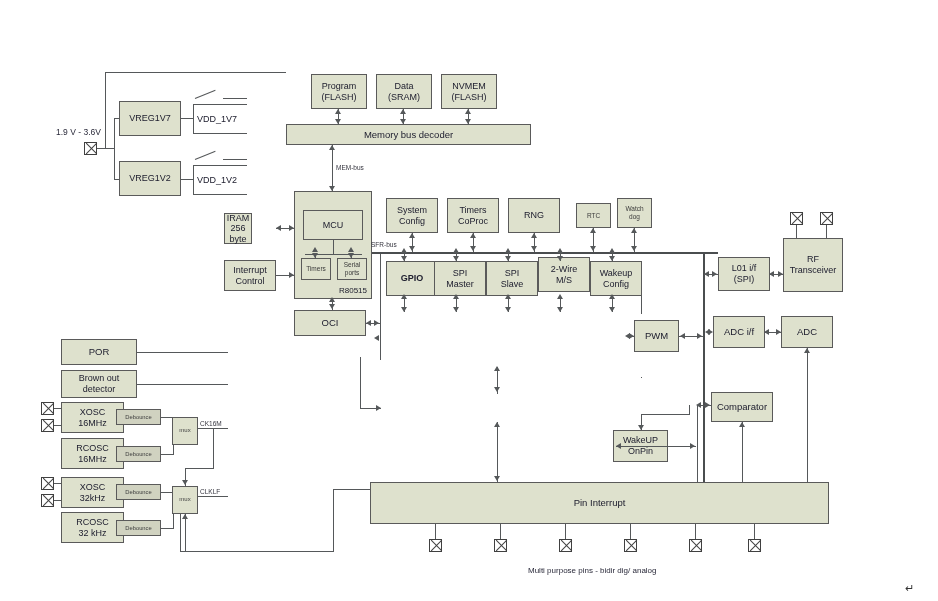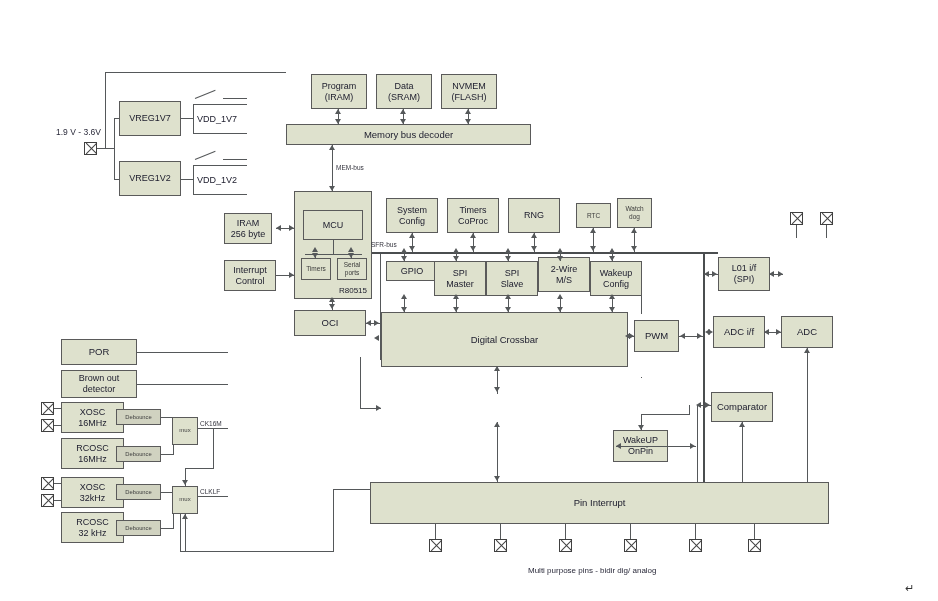--- a/index.html
+++ b/index.html
@@ -166,21 +166,21 @@
   </div>
 
   <div class="sw" style="left:193px; top:165px;">
     <div class="base"></div>
     <div class="arm"></div>
     <div class="ln h" style="left:30px; top:-6px; width:24px;"></div>
     <div class="lbl">VDD_1V2</div>
   </div>
 
   <div class="blk" style="left:311px; top:74px; width:56px; height:35px;">Program
-(IRAM)</div>
+(FLASH)</div>
   <div class="blk" style="left:376px; top:74px; width:56px; height:35px;">Data
 (SRAM)</div>
   <div class="blk" style="left:441px; top:74px; width:56px; height:35px;">NVMEM
 (FLASH)</div>
 
   <div class="ln v" style="left:338px; top:109px; height:15px;"></div>
   <div class="ar up" style="left:335px; top:109px;"></div>
   <div class="ar down" style="left:335px; top:119px;"></div>
 
   <div class="ln v" style="left:403px; top:109px; height:15px;"></div>
@@ -209,21 +209,21 @@
   <div class="blk sm" style="left:301px; top:258px; width:30px; height:22px;">Timers</div>
   <div class="blk sm" style="left:337px; top:258px; width:30px; height:22px;">Serial
 ports</div>
   <div class="ln v" style="left:315px; top:254px; height:5px;"></div>
   <div class="ar up" style="left:312px; top:247px;"></div>
   <div class="ar down" style="left:312px; top:253px;"></div>
   <div class="ln v" style="left:351px; top:254px; height:5px;"></div>
   <div class="ar up" style="left:348px; top:247px;"></div>
   <div class="ar down" style="left:348px; top:253px;"></div>
 
-  <div class="blk" style="left:224px; top:213px; width:48px; height:31px;">IRAM
+  <div class="blk" style="left:224px; top:213px; width:28px; height:31px;">IRAM
 256 byte</div>
   <div class="ln h" style="left:276px; top:228px; width:18px;"></div>
   <div class="ar left" style="left:276px; top:225px;"></div>
   <div class="ar right" style="left:289px; top:225px;"></div>
 
   <div class="blk" style="left:224px; top:260px; width:52px; height:31px;">Interrupt
 Control</div>
   <div class="ln h" style="left:276px; top:275px; width:18px;"></div>
   <div class="ar right" style="left:289px; top:272px;"></div>
 
@@ -257,21 +257,21 @@
   <div class="ln v" style="left:534px; top:233px; height:19px;"></div>
   <div class="ar up" style="left:531px; top:233px;"></div>
   <div class="ar down" style="left:531px; top:246px;"></div>
   <div class="ln v" style="left:593px; top:228px; height:24px;"></div>
   <div class="ar up" style="left:590px; top:228px;"></div>
   <div class="ar down" style="left:590px; top:246px;"></div>
   <div class="ln v" style="left:634px; top:228px; height:24px;"></div>
   <div class="ar up" style="left:631px; top:228px;"></div>
   <div class="ar down" style="left:631px; top:246px;"></div>
 
-  <div class="blk" style="left:386px; top:261px; width:52px; height:20px;">GPIO</div>
+  <div class="blk" style="left:386px; top:261px; width:52px; height:35px;font-weight:bold;">GPIO</div>
   <div class="blk" style="left:434px; top:261px; width:52px; height:35px;">SPI
 Master</div>
   <div class="blk" style="left:486px; top:261px; width:52px; height:35px;">SPI
 Slave</div>
   <div class="blk" style="left:538px; top:257px; width:52px; height:35px;">2-Wire
 M/S</div>
   <div class="blk" style="left:590px; top:261px; width:52px; height:35px;">Wakeup
 Config</div>
 
   <div class="ln v" style="left:404px; top:252px; height:9px;"></div>
@@ -283,21 +283,20 @@
   <div class="ln v" style="left:508px; top:252px; height:9px;"></div>
   <div class="ar up" style="left:505px; top:248px;"></div>
   <div class="ar down" style="left:505px; top:256px;"></div>
   <div class="ln v" style="left:560px; top:252px; height:9px;"></div>
   <div class="ar up" style="left:557px; top:248px;"></div>
   <div class="ar down" style="left:557px; top:256px;"></div>
   <div class="ln v" style="left:612px; top:252px; height:9px;"></div>
   <div class="ar up" style="left:609px; top:248px;"></div>
   <div class="ar down" style="left:609px; top:256px;"></div>
 
-  <div class="blk big" style="left:381px; top:312px; width:247px; height:55px;">Digital Crossbar</div>
 
   <div class="ln v" style="left:404px; top:296px; height:16px;"></div>
   <div class="ar up" style="left:401px; top:294px;"></div>
   <div class="ar down" style="left:401px; top:307px;"></div>
   <div class="ln v" style="left:456px; top:296px; height:16px;"></div>
   <div class="ar up" style="left:453px; top:294px;"></div>
   <div class="ar down" style="left:453px; top:307px;"></div>
   <div class="ln v" style="left:508px; top:296px; height:16px;"></div>
   <div class="ar up" style="left:505px; top:294px;"></div>
   <div class="ar down" style="left:505px; top:307px;"></div>
@@ -319,20 +318,22 @@
   <div class="ar right" style="left:697px; top:333px;"></div>
 
   <div class="ln thick v" style="left:703px; top:252px; height:240px;"></div>
 
   <div class="blk" style="left:718px; top:257px; width:52px; height:34px;">L01 i/f
 (SPI)</div>
   <div class="ln h" style="left:704px; top:274px; width:14px;"></div>
   <div class="ar left" style="left:704px; top:271px;"></div>
   <div class="ar right" style="left:712px; top:271px;"></div>
 
+  <div class="blk" style="left:783px; top:238px; width:60px; height:54px;">RF
+Transceiver</div>
   <div class="ln h" style="left:770px; top:274px; width:13px;"></div>
   <div class="ar left" style="left:769px; top:271px;"></div>
   <div class="ar right" style="left:778px; top:271px;"></div>
 
   <div class="pin" style="left:790px; top:212px;"></div>
   <div class="pin" style="left:820px; top:212px;"></div>
   <div class="ln v" style="left:796px; top:225px; height:13px;"></div>
   <div class="ln v" style="left:826px; top:225px; height:13px;"></div>
 
   <div class="blk big" style="left:713px; top:316px; width:52px; height:32px;">ADC i/f</div>

